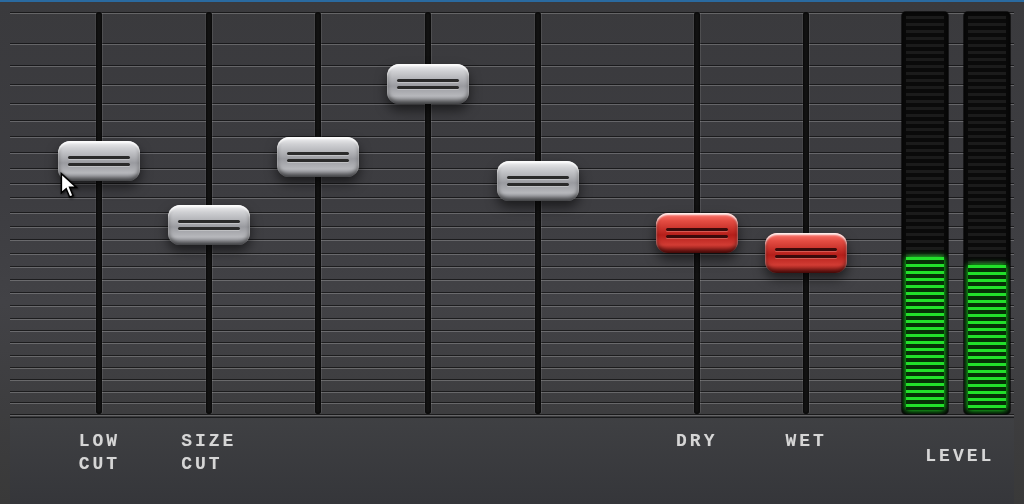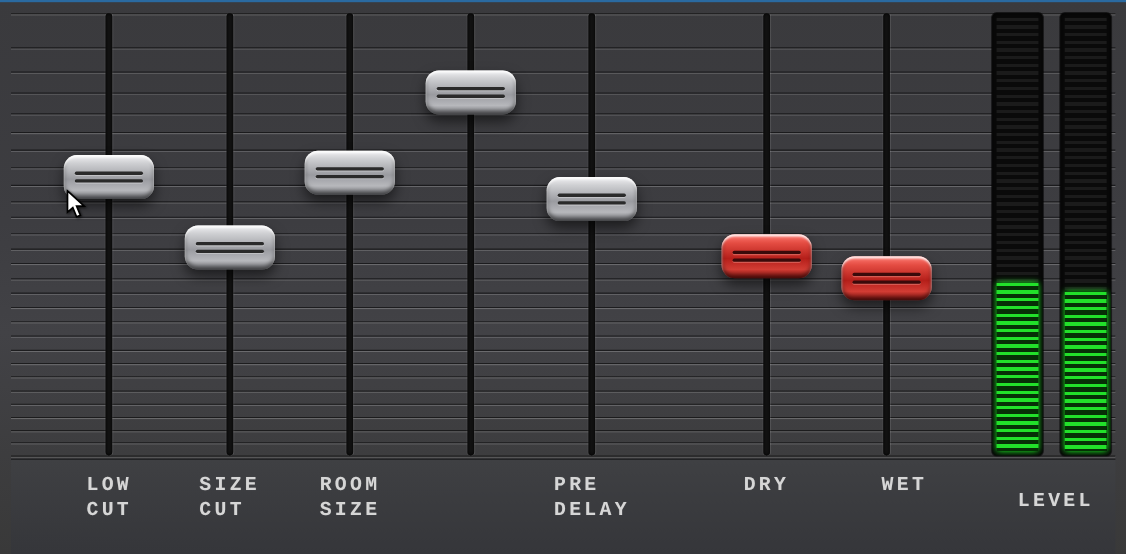--- a/index.html
+++ b/index.html
@@ -163,24 +163,20 @@
       <div class="meter-off"></div>
       <div class="meter-on" style="height: 36%;"></div>
     </div>
   </div>
 
 <div class="labels" id="labels">
     <div class="label" style="left: 8.9%;">LOW
 CUT</div>
     <div class="label" style="left: 19.8%;">SIZE
 CUT</div>
-    <div class="label" style="left: 30.7%;">ROOM
-SIZE</div>
-    <div class="label" style="left: 52.6%;">PRE
-DELAY</div>
     <div class="label" style="left: 68.4%;">DRY</div>
-    <div class="label" style="left: 79.3%; margin-left: 16px;">WET</div>
+    <div class="label" style="left: 79.3%;">WET</div>
     <div class="label" style="left: 94.6%; margin-top: 15px;">LEVEL</div>
   </div>
 
 <svg class="cursor" id="cursor" viewBox="0 0 16 20" style="left: 60px; top: 172px;">
   <path d="M1 1 L1 15 L4.5 12 L7 18 L9.5 17 L7 11 L12 11 Z" fill="#fff" stroke="#000" stroke-width="1.1"></path>
 </svg>
 
 </body></html>

